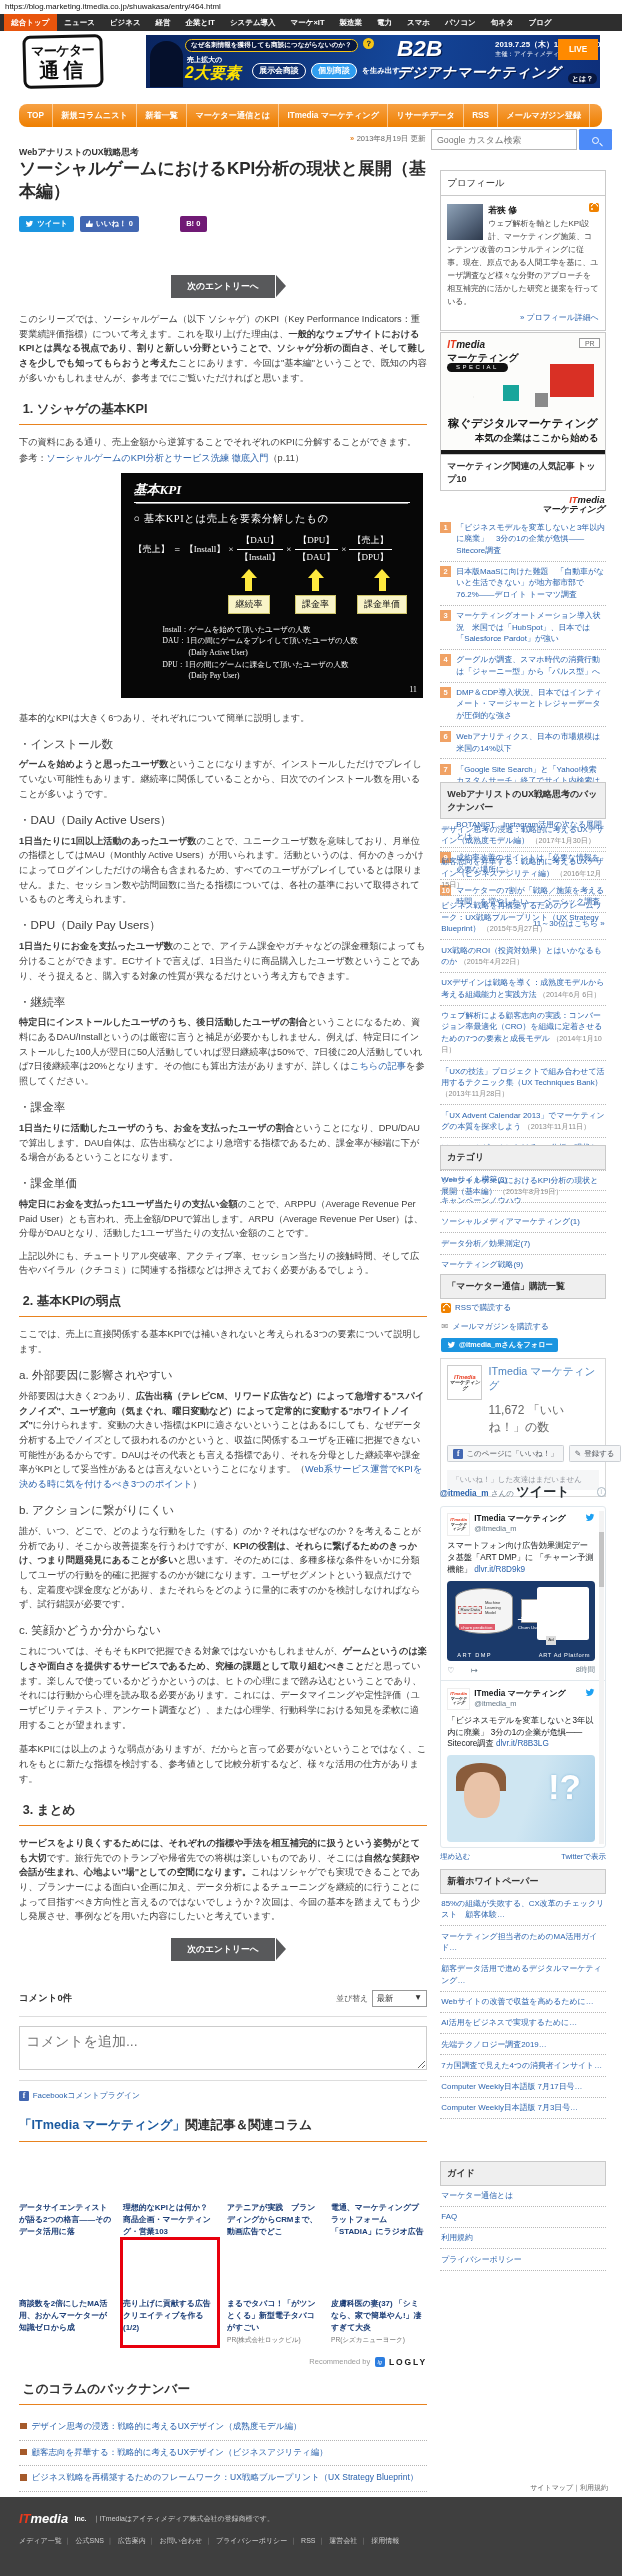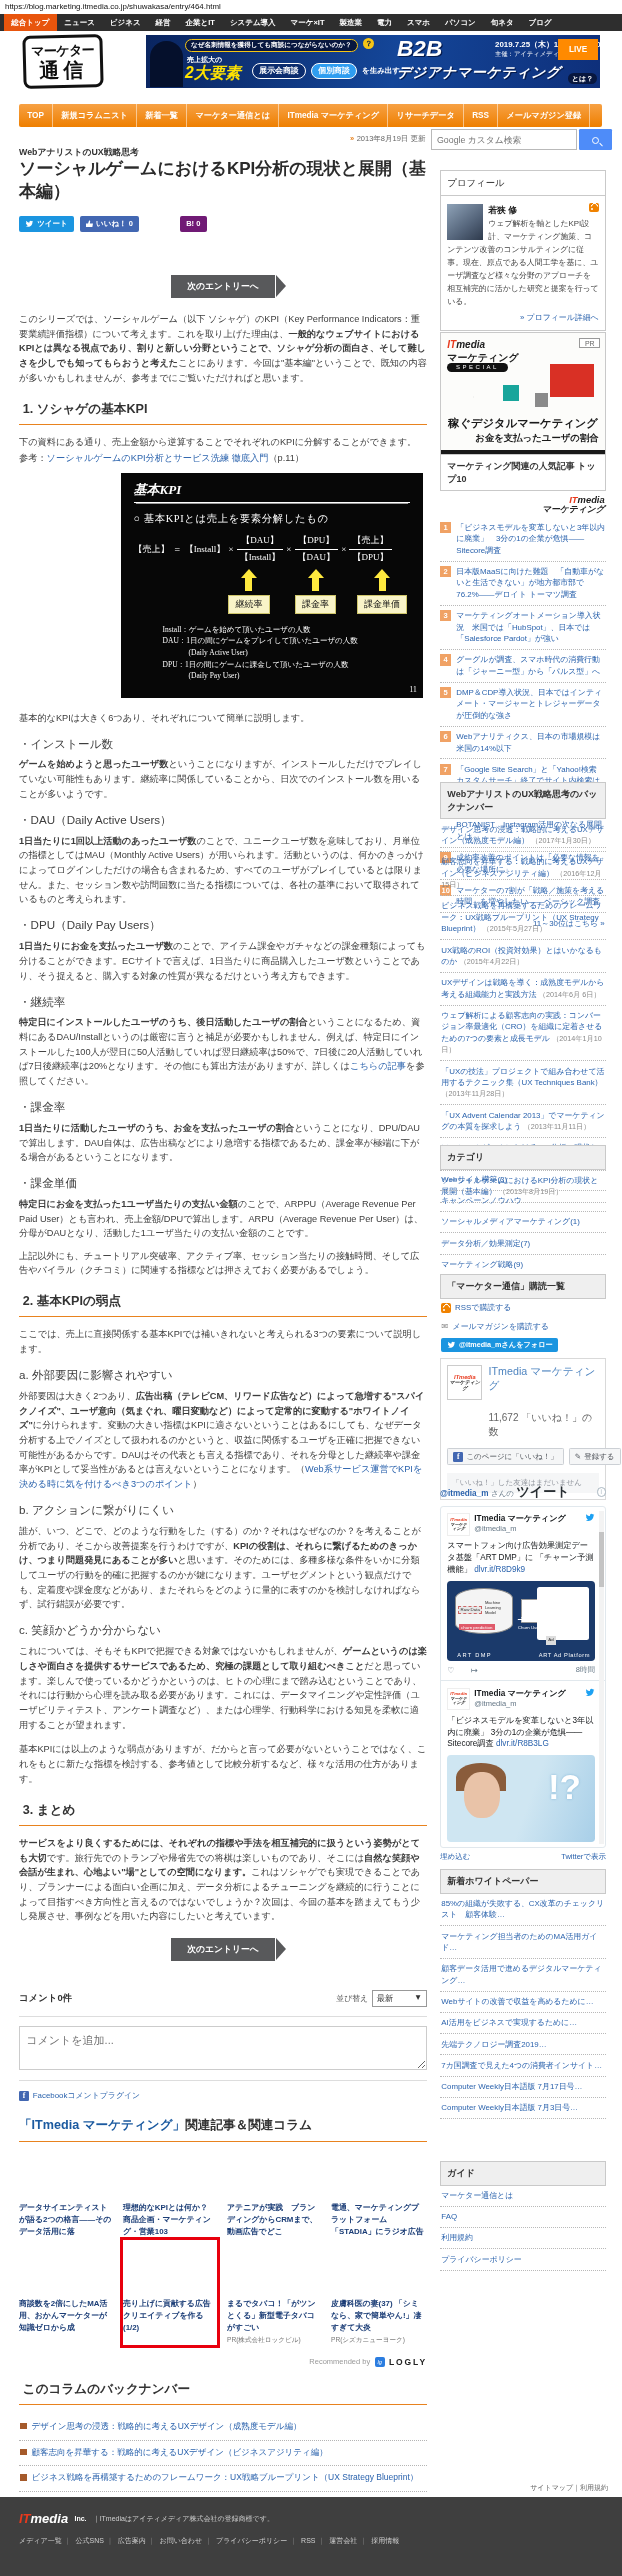--- a/index.html
+++ b/index.html
@@ -32,21 +32,21 @@
 #b2b .pill2{left:165px;background:#2f9df0}
 #b2b .t3{position:absolute;left:216px;top:31px;font-size:7.5px;font-weight:bold}
 #b2b .big{position:absolute;left:251px;top:1.3px;font-size:22.6px;font-weight:900;font-style:italic;text-shadow:1.3px 1.3px 0 #071c4d}
 #b2b .big2{position:absolute;left:251px;top:29px;font-size:14px;font-weight:900;font-style:italic;letter-spacing:0.6px;text-shadow:1.3px 1.3px 0 #071c4d;white-space:nowrap}
 #b2b .big3{position:absolute;left:422px;top:38px;font-size:7px;font-weight:bold;background:#08173f;border-radius:5.7px;padding:0.6px 3.8px}
 #b2b .date{position:absolute;left:349px;top:3.8px;font-size:7.9px;font-weight:bold;white-space:nowrap}
 #b2b .host{position:absolute;left:349px;top:15px;font-size:6.3px}
 #b2b .live{position:absolute;right:1.9px;top:4px;width:40px;height:21.4px;background:#ff8a00;color:#fff;font-weight:900;
  text-align:center;line-height:21.4px;font-size:8.2px}
 
-#nav2{left:19px;top:104px;width:583px;height:23px;background:linear-gradient(#f7a144,#ee7f00);border-radius:2px;white-space:nowrap}
+#nav2{left:19px;top:104px;width:583px;height:23px;background:linear-gradient(#f7a144,#ee7f00);border-radius:8px;white-space:nowrap}
 .on{display:inline-block;padding:0 8.2px;line-height:23px;color:#fff;font-weight:bold;font-size:8.2px;border-right:0.6px solid rgba(255,255,255,.5)}
 
 #updated{left:350px;top:134px;font-size:7.5px;color:#666}
 #updated b{color:#e8821e;margin-right:2.5px}
 #search-input{left:431px;top:129px;width:146px;height:21px;border:0.6px solid #b9b9b9;padding:0 5px;font-size:8.8px;color:#333}
 #search-btn{left:579px;top:129px;width:33px;height:21px;background:#4e8cf9;border:none;border-radius:1.3px;cursor:pointer}
 .mag{display:inline-block;width:7px;height:7px;border:1.3px solid #fff;border-radius:50%;position:relative}
 .mag::after{content:"";position:absolute;left:5.7px;top:5.7px;width:3.8px;height:1.3px;background:#fff;transform:rotate(45deg)}
 #collabel{left:19px;top:147px;font-size:8.8px;font-weight:bold;color:#333}
 #title{left:19px;top:158px;width:412px;font-size:17px;font-weight:bold;color:#2b2b2b;line-height:1.35}
@@ -83,21 +83,21 @@
 .defs{font-size:7.5px;margin:10px 0 0 29px;line-height:1.55}
 .defs .ind{padding-left:26px}
 #fig .pg{position:absolute;right:6.3px;bottom:3.8px;font-size:7.5px}
 
 #comments{margin-top:29px}
 .cm-head{display:flex;justify-content:space-between;align-items:center}
 .cm-count{font-size:9.4px;font-weight:bold;color:#333}
 .cm-sort{font-size:7.9px;color:#555;display:flex;align-items:center;gap:3.8px}
 .select{border:0.6px solid #999;padding:1.9px 3.8px;width:55px;display:flex;justify-content:space-between;color:#333;font-size:8.2px;cursor:pointer}
 .cm-hr{border-top:0.6px solid #ddd;margin:8.8px 0}
-#cm-text{width:100%;height:44px;border:0.6px solid #ccc;padding:6.3px;font-size:11px;font-family:inherit;color:#333;resize:both}
+#cm-text{width:100%;height:44px;border:0.6px solid #ccc;padding:6.3px;font-size:14px;font-family:inherit;color:#333;resize:both}
 .fbline{display:flex;align-items:center;gap:3.8px;font-size:7.9px;margin:8.8px 0 3.8px}
 .fico{width:10px;height:10px;background:#4267b2;color:#fff;font-weight:bold;text-align:center;line-height:10px;font-size:7.5px;border-radius:1.3px;font-family:"Liberation Serif",serif}
 
 #related{margin-top:16.3px}
 .rel-h{font-size:12.6px;font-weight:bold;border-bottom:1.3px solid #e8821e;padding-bottom:6.3px;margin-bottom:2.5px}
 .rel-h .brand{color:#1b5aa0}.rel-h .rest{color:#333}
 .rel-grid{display:grid;grid-template-columns:repeat(4,94px);column-gap:10px;row-gap:2.5px;margin-top:2.5px}
 .rel-cell{position:relative}
 .rthumb{height:58px}
 .rtitle{font-size:7.9px;font-weight:bold;color:#1c3e77;line-height:1.5}
@@ -169,21 +169,21 @@
 .mailico{color:#888;font-size:8.2px}
 .followbtn{display:inline-flex;align-items:center;gap:3.1px;background:#1b95e0;color:#fff;font-size:7.2px;font-weight:bold;
  border-radius:1.9px;padding:1.9px 5.7px;margin:2.5px 0 0 1.3px;cursor:pointer}
 
 #fbw{border:0.6px solid #d9d9d9;padding:6.3px}
 #fbw .row{display:flex;gap:6.3px}
 .fbthumb{flex:none;width:35px;height:35px;border:0.6px solid #ccc;display:flex;flex-direction:column;justify-content:center;text-align:center;line-height:1.1}
 .fbthumb .a{color:#e8391d;font-weight:900;font-size:5.7px;font-style:italic}
 .fbthumb .b{color:#222;font-weight:900;font-size:5px;font-style:italic}
 #fbw .t{color:#4f85c0;font-size:10.7px}
-#fbw .lk{color:#666;font-size:10px;margin-top:18px}
+#fbw .lk{color:#666;font-size:12px;margin-top:9px}
 #fbw .btns{display:flex;gap:5px;margin-top:8.8px}
 .fbbtn{background:#f5f6f7;border:0.6px solid #ccd0d5;border-radius:1.3px;font-size:7.5px;color:#4b4f56;padding:2.5px 5px;display:inline-flex;gap:3.1px;align-items:center;cursor:pointer;white-space:nowrap}
 #fbw .friends{background:#f5f6f7;color:#90949c;font-size:7.5px;padding:5px;margin-top:7.5px}
 
 #tww .head{display:flex;align-items:baseline;gap:2.5px}
 #tww .head .u{font-size:8.2px;font-weight:bold;color:#2b63ad}
 #tww .head .m{font-size:7.5px;color:#657786}
 #tww .head .w{font-size:13px;font-weight:bold;color:#292f33}
 #tww .info{margin-left:auto;width:9.4px;height:9.4px;border:0.6px solid #aab8c2;border-radius:50%;color:#aab8c2;font-size:6.3px;text-align:center;line-height:8.8px;align-self:center}
 .twbox{border:0.6px solid #e1e8ed;border-radius:3.1px;margin-top:5px;position:relative;height:342px;overflow:hidden;background:#fff}
@@ -475,21 +475,21 @@
   <div class="top">
     <div class="lg1"><span class="it">IT</span>media</div>
     <div class="lg2">マーケティング</div>
     <div class="spc">SPECIAL</div>
     <div class="prb">PR</div>
     <div class="sq1"></div>
     <div class="sq2"></div>
     <div class="sq3"></div>
   </div>
   <div class="c1">稼ぐデジタルマーケティング</div>
-  <div class="c2">お金を支払ったユーザの割合</div>
+  <div class="c2">本気の企業はここから始める</div>
   <div class="bar">» 詳しくはこちら</div>
 </div>
 
 <div class="sb" id="popular" style="top:454px">
   <div class="sbh white">マーケティング関連の人気記事 トップ10</div>
   <div class="logo">
     <div class="l1"><span class="it">IT</span>media</div>
     <div class="l2">マーケティング</div>
   </div>
   <div class="pitem">

